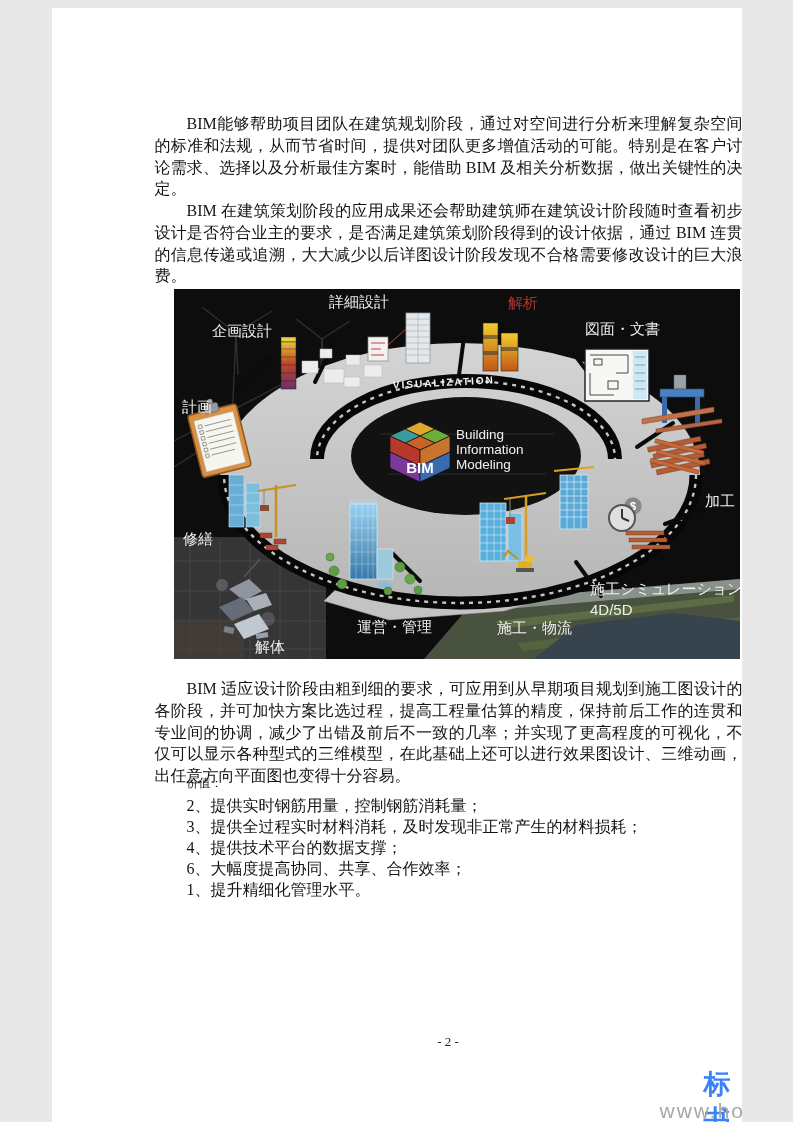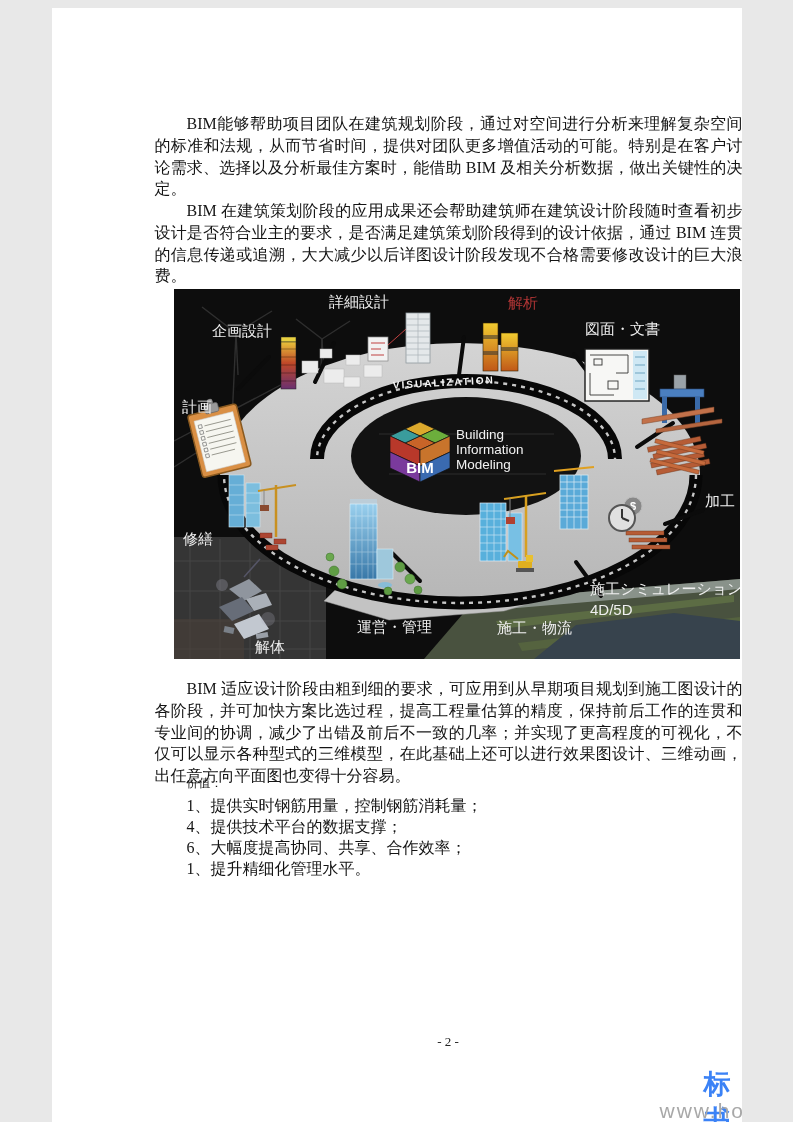--- a/index.html
+++ b/index.html
@@ -402,21 +402,22 @@
       <text class="fig-label" x="416" y="305">施工シミュレーション</text>
       <text class="fig-label" x="416" y="326">4D/5D</text>
       <text class="fig-label" x="531" y="217">加工</text>
     </svg>
   </div>
 
   <p class="para" id="p3">BIM 适应设计阶段由粗到细的要求，可应用到从早期项目规划到施工图设计的各阶段，并可加快方案比选过程，提高工程量估算的精度，保持前后工作的连贯和专业间的协调，减少了出错及前后不一致的几率；并实现了更高程度的可视化，不仅可以显示各种型式的三维模型，在此基础上还可以进行效果图设计、三维动画，出任意方向平面图也变得十分容易。</p>
 
   <div id="value-heading">价值：</div>
   <div id="value-list">
-    <div class="value-item">1、提供实时钢筋用量，控制钢筋消耗量；</div>
+    <div class="value-item">2、提供实时钢筋用量，控制钢筋消耗量；</div>
+    <div class="value-item">3、提供全过程实时材料消耗，及时发现非正常产生的材料损耗；</div>
     <div class="value-item">4、提供技术平台的数据支撑；</div>
     <div class="value-item">6、大幅度提高协同、共享、合作效率；</div>
     <div class="value-item">1、提升精细化管理水平。</div>
   </div>
 
   <div id="footer-page">- 2 -</div>
 
   <div id="wm-brand">标书之家</div>
   <div id="wm-url">www.hongke98.com</div>
 

